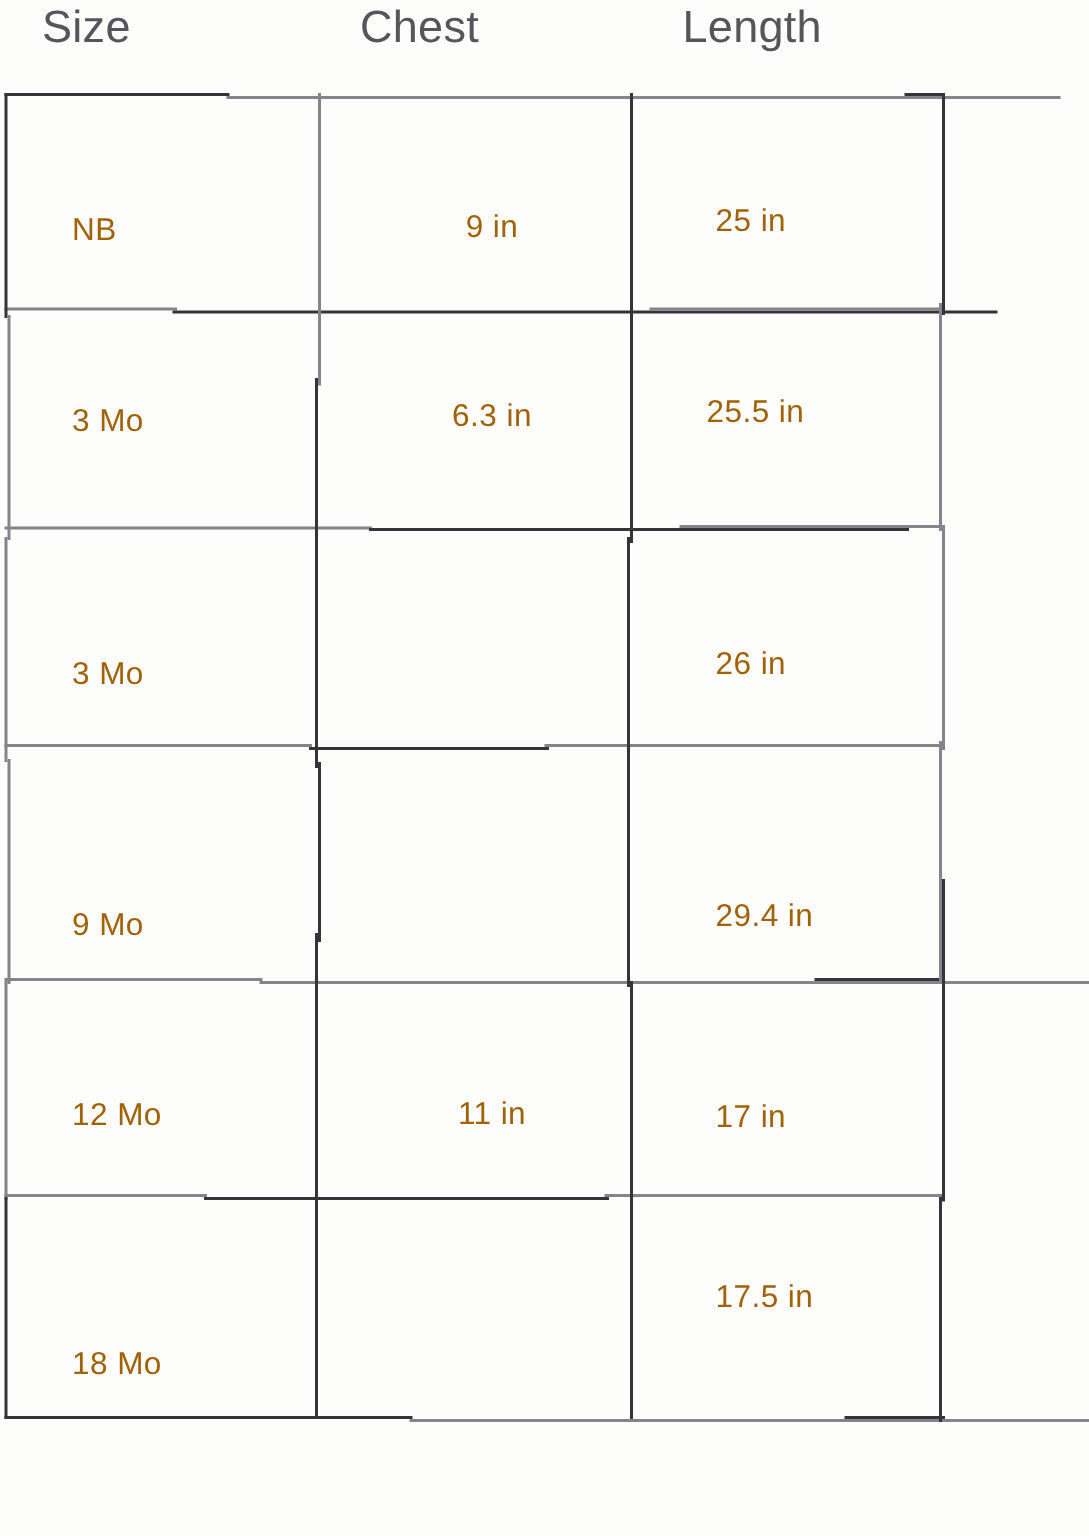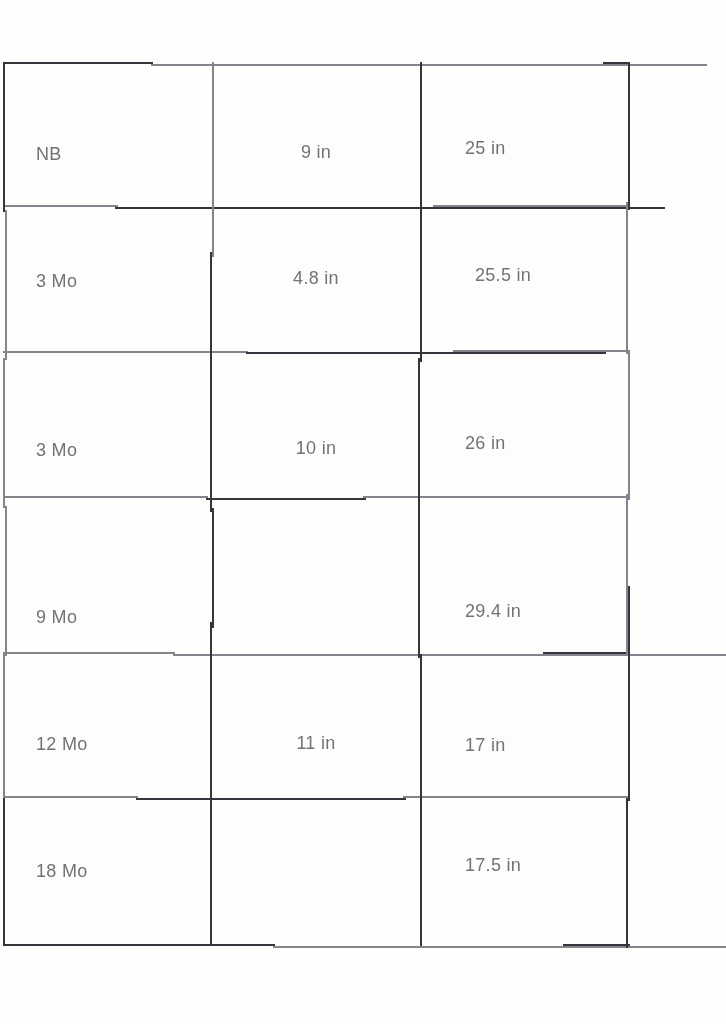--- a/index.html
+++ b/index.html
@@ -62,35 +62,41 @@
     background: #4b4b53;
   }
   .gline.h { height: 2px; }
   .gline.v { width: 2px; }
   .gline.light { background: #84848c; }
   .gline.dark  { background: #34343a; }
 
   
   .cell {
     position: absolute;
-    font-size: 18px;
+    font-size: 21px;
     line-height: 30px;
-    color: #737373;
+    color: #a16207;
     white-space: nowrap;
     letter-spacing: 0.3px;
+    margin-left: 12px;
   }
   .cell.c1 { text-align: left; }
   .cell.c2 { text-align: center; }
   .cell.c3 { text-align: left; }
 </style>
 </head>
 <body>
 
 <div id="sizechart-root">
 
+  <div class="header-row">
+    <div class="col-header h-size">Size</div>
+    <div class="col-header h-chest">Chest</div>
+    <div class="col-header h-length">Length</div>
+  </div>
 
   <div class="table-frame">
 
     <div class="gline h dark" style="left:0px;   top:0px;  width:150px;"></div>
     <div class="gline h light" style="left:148px; top:2px;  width:556px;"></div>
     <div class="gline h dark" style="left:600px; top:0px;  width:27px;"></div>
 
     <div class="gline h light" style="left:0px;   top:143px; width:115px;"></div>
     <div class="gline h dark" style="left:112px; top:145px; width:550px;"></div>
     <div class="gline h light" style="left:430px; top:143px; width:197px;"></div>
@@ -136,32 +142,31 @@
     <div class="gline v light" style="left:625px; top:288px; height:150px;"></div>
     <div class="gline v light" style="left:623px; top:432px; height:160px;"></div>
     <div class="gline v dark" style="left:625px; top:524px; height:215px;"></div>
     <div class="gline v dark" style="left:623px; top:736px; height:150px;"></div>
 
     <div class="cell c1" style="left:33px; top:77px; width:165px;">NB</div>
     <div class="cell c2" style="left:217px; top:75px; width:192px;">9 in</div>
     <div class="cell c3" style="left:462px; top:71px; width:160px;">25 in</div>
 
     <div class="cell c1" style="left:33px; top:204px; width:165px;">3 Mo</div>
-    <div class="cell c2" style="left:217px; top:201px; width:192px;">4.8 in</div>
-    <div class="cell c3" style="left:472px; top:198px; width:160px;">25.5 in</div>
+    <div class="cell c2" style="left:217px; top:201px; width:192px;">6.3 in</div>
+    <div class="cell c3" style="left:456px; top:198px; width:160px;">25.5 in</div>
 
     <div class="cell c1" style="left:33px; top:373px; width:165px;">3 Mo</div>
-    <div class="cell c2" style="left:217px; top:371px; width:192px;">10 in</div>
     <div class="cell c3" style="left:462px; top:366px; width:160px;">26 in</div>
 
     <div class="cell c1" style="left:33px; top:540px; width:165px;">9 Mo</div>
     <div class="cell c3" style="left:462px; top:534px; width:160px;">29.4 in</div>
 
     <div class="cell c1" style="left:33px; top:667px; width:165px;">12 Mo</div>
     <div class="cell c2" style="left:217px; top:666px; width:192px;">11 in</div>
     <div class="cell c3" style="left:462px; top:668px; width:160px;">17 in</div>
 
-    <div class="cell c1" style="left:33px; top:794px; width:165px;">18 Mo</div>
+    <div class="cell c1" style="left:33px; top:833px; width:165px;">18 Mo</div>
     <div class="cell c3" style="left:462px; top:788px; width:160px;">17.5 in</div>
 
   </div>
 
 </div>
 
 </body></html>

